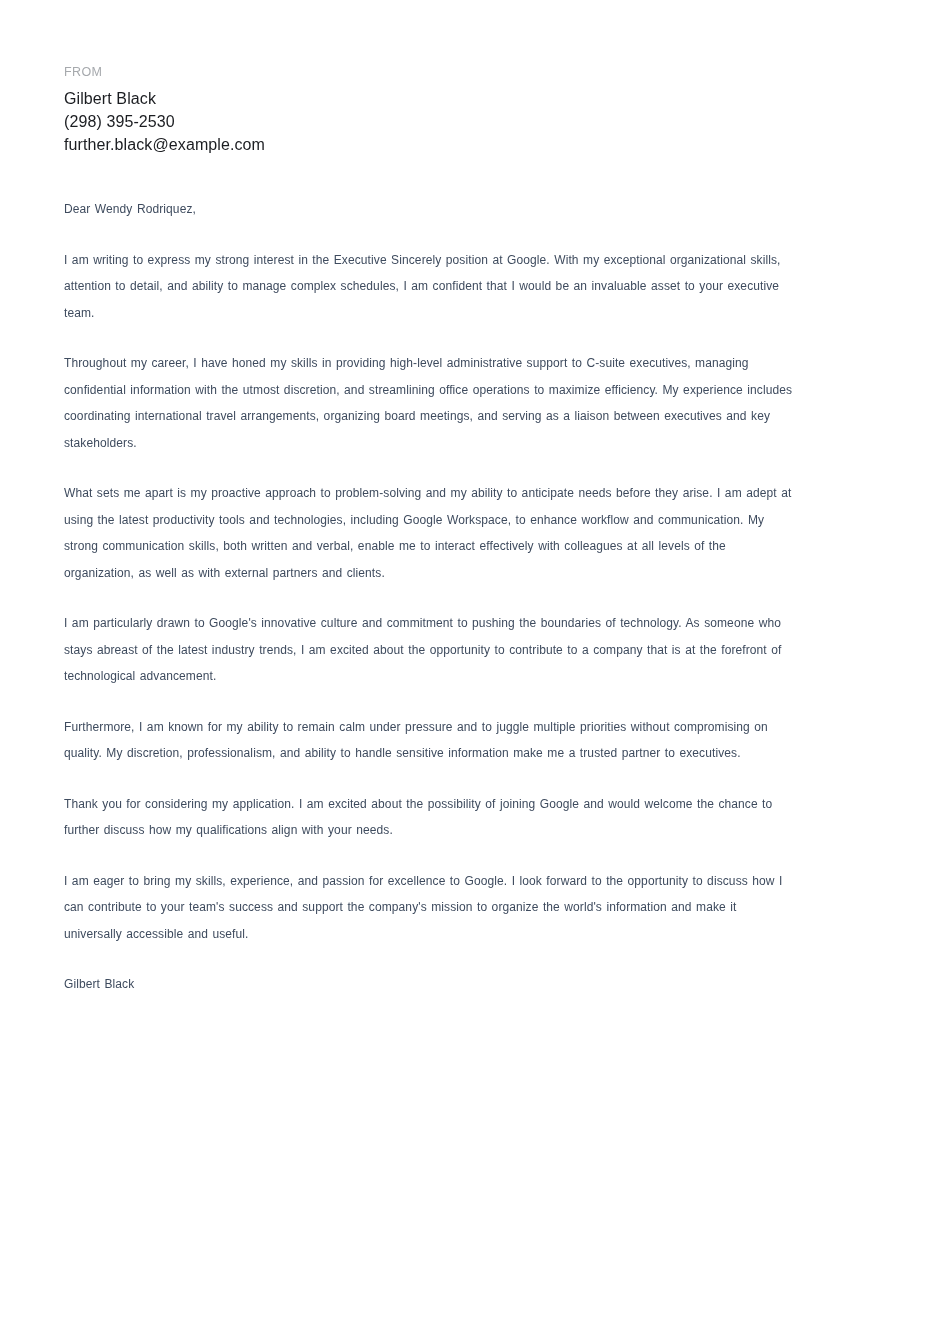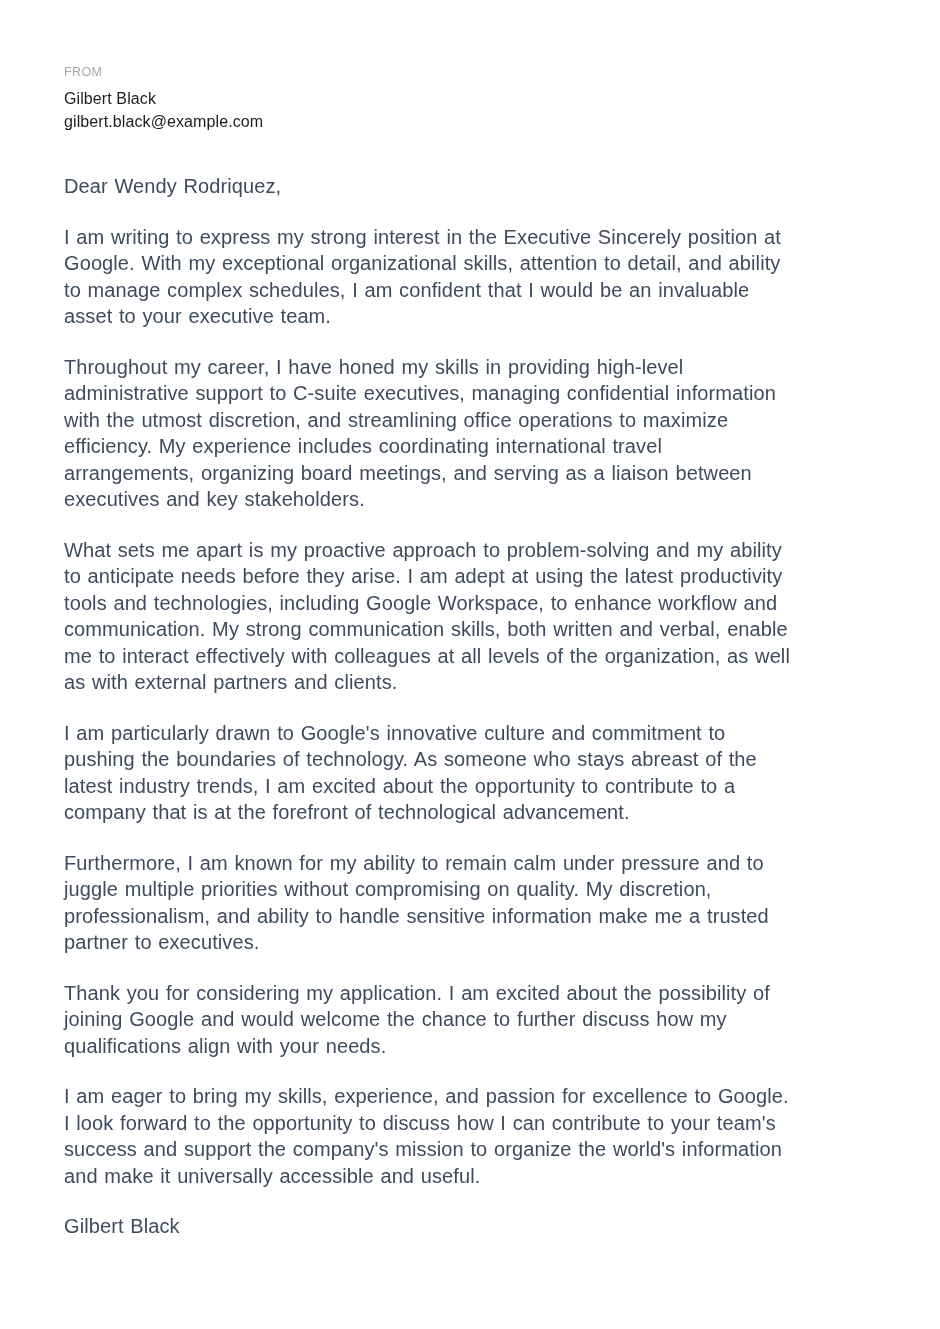--- a/index.html
+++ b/index.html
@@ -26,39 +26,40 @@
   }
   .addr-block { margin-bottom: 37px; }
   .addr-line {
     font-size: 16px;
     line-height: 23px;
     color: #1b1d21;
     letter-spacing: 0.1px;
   }
   .letter-body { margin-top: 40px; max-width: 832px; }
   .letter-body p {
-    font-size: 20px;
+    font-size: 12px;
     line-height: 26.5px;
     color: #3e4b5e;
     letter-spacing: 0.1px;
     word-spacing: 1px;
     margin-bottom: 24px;
   }
   .letter-body p.closing { margin-bottom: 12.5px; }
   .letter-body p.signature { margin-bottom: 0; }
 </style>
 </head>
 <body>
 
 <div class="page">
 
   <div class="addr-block">
     <div class="addr-label">FROM</div>
     <div class="addr-line">Gilbert Black</div>
-    <div class="addr-line">gilbert.black@example.com</div>
+    <div class="addr-line">(298) 395-2530</div>
+    <div class="addr-line">further.black@example.com</div>
   </div>
 
 
   <div class="letter-body">
     <p>Dear Wendy Rodriquez,</p>
     <p>I am writing to express my strong interest in the Executive Sincerely position at Google. With my exceptional organizational skills, attention to detail, and ability to manage complex schedules, I am confident that I would be an invaluable asset to your executive team.</p>
     <p>Throughout my career, I have honed my skills in providing high-level administrative support to C-suite executives, managing confidential information with the utmost discretion, and streamlining office operations to maximize efficiency. My experience includes coordinating international travel arrangements, organizing board meetings, and serving as a liaison between executives and key stakeholders.</p>
     <p>What sets me apart is my proactive approach to problem-solving and my ability to anticipate needs before they arise. I am adept at using the latest productivity tools and technologies, including Google Workspace, to enhance workflow and communication. My strong communication skills, both written and verbal, enable me to interact effectively with colleagues at all levels of the organization, as well as with external partners and clients.</p>
     <p>I am particularly drawn to Google's innovative culture and commitment to pushing the boundaries of technology. As someone who stays abreast of the latest industry trends, I am excited about the opportunity to contribute to a company that is at the forefront of technological advancement.</p>
     <p>Furthermore, I am known for my ability to remain calm under pressure and to juggle multiple priorities without compromising on quality. My discretion, professionalism, and ability to handle sensitive information make me a trusted partner to executives.</p>

